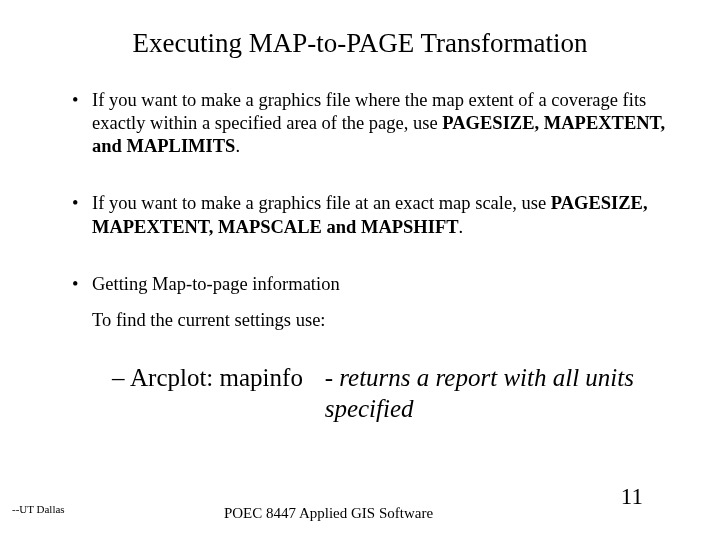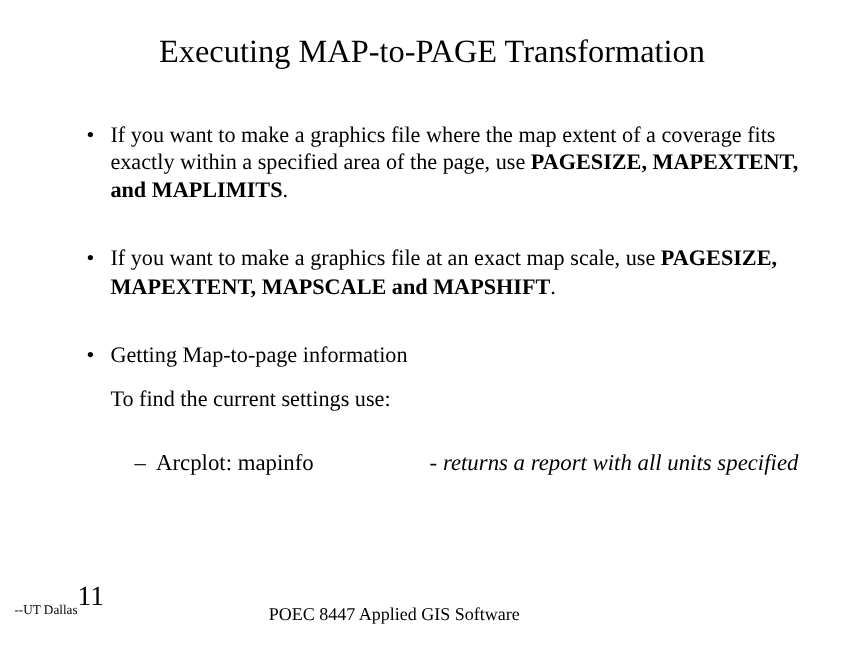--- a/index.html
+++ b/index.html
@@ -13,21 +13,21 @@
       background: #ffffff;
       font-family: "Times New Roman", Times, serif;
       color: #000000;
       position: relative;
       padding: 28px 50px 0 50px;
     }
     .title {
       font-size: 27px;
       font-weight: normal;
       text-align: center;
-      margin-bottom: 43px;
+      margin-bottom: 30px;
       margin-left: 20px;
       margin-right: 20px;
     }
     .bullet-list {
       list-style: none;
       padding-left: 22px;
     }
     .bullet-item {
       position: relative;
       font-size: 18.5px;
@@ -48,21 +48,21 @@
       display: block;
       margin-top: 13px;
     }
     .sub-list {
       list-style: none;
       margin-top: 30px;
       padding-left: 20px;
     }
     .sub-item {
       position: relative;
-      font-size: 19px;
+      font-size: 25px;
       line-height: 1.25;
       margin-bottom: 30px;
       padding-left: 18px;
     }
     .sub-item::before {
       content: "–";
       position: absolute;
       left: 0;
       top: 0;
     }
@@ -76,20 +76,21 @@
       display: inline-block;
       font-style: italic;
     }
     .footer {
       position: absolute;
       bottom: 18px;
       left: 0;
       width: 657px;
       display: flex;
       align-items: center;
+      justify-content: space-between;
       padding: 0 14px 0 12px;
     }
     .footer-left {
       font-size: 11px;
     }
     .footer-center {
       position: absolute;
       left: 50%;
       transform: translateX(-50%);
       font-size: 15px;

